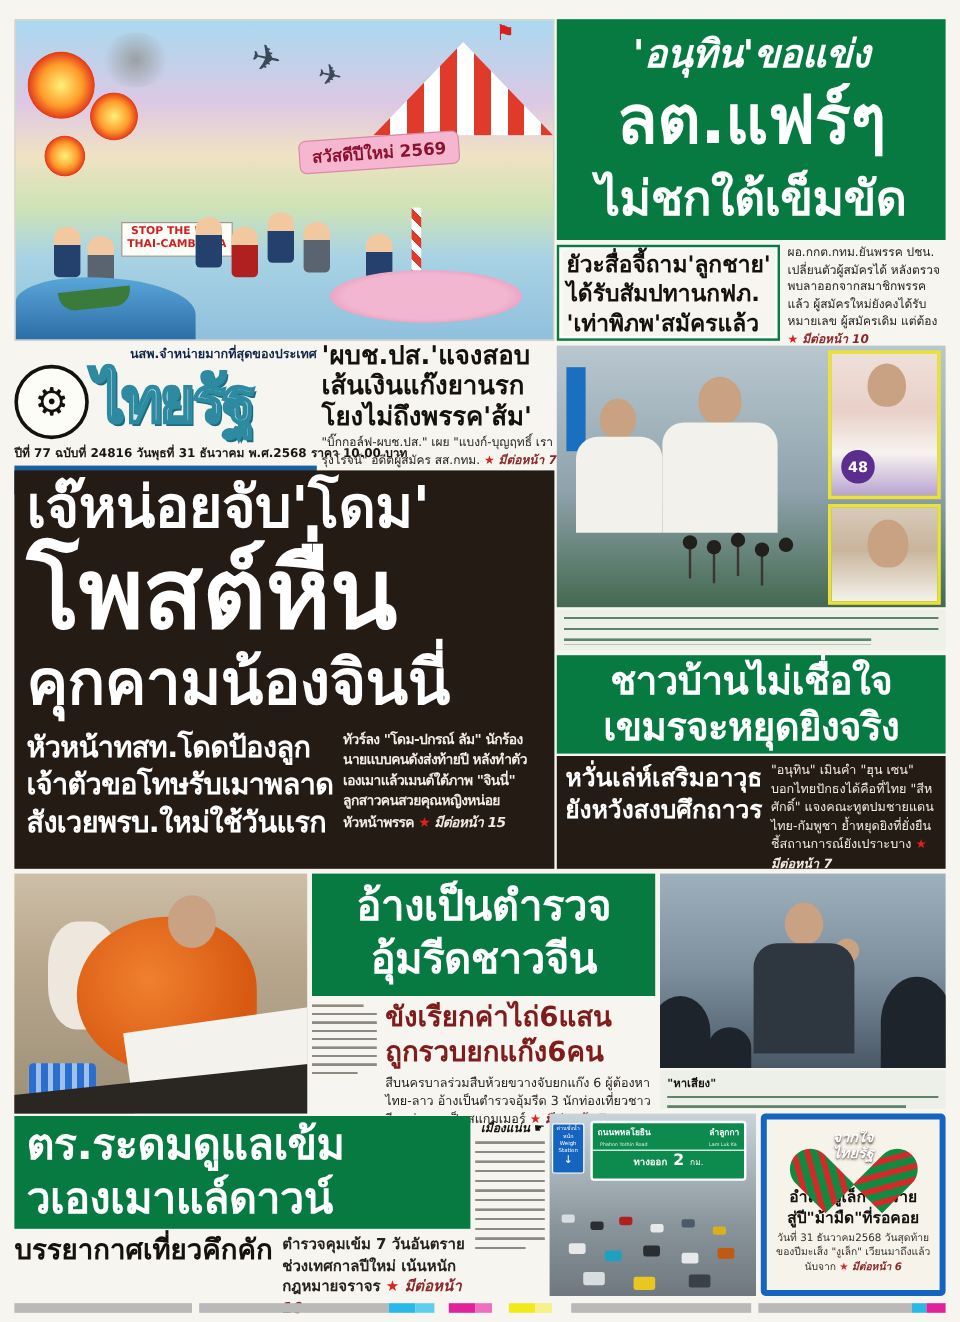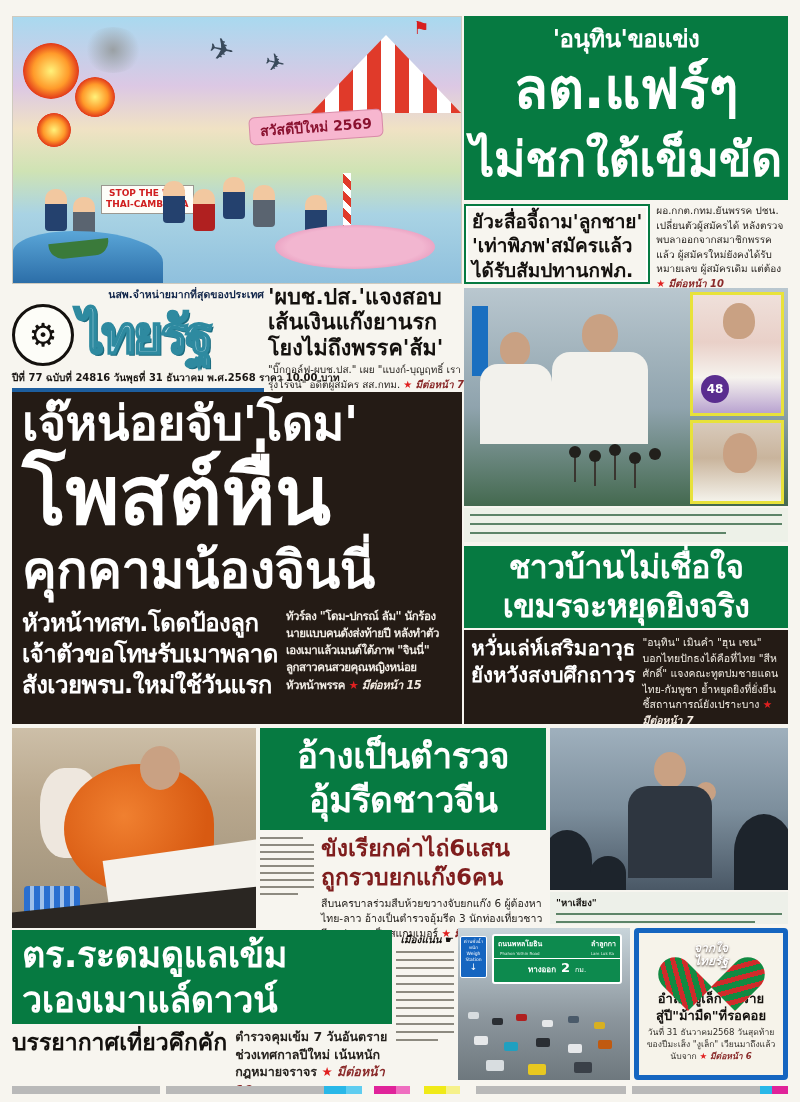--- a/index.html
+++ b/index.html
@@ -35,23 +35,23 @@
        background:linear-gradient(180deg,#f2c8a0 0 36%,#24416e 36% 100%);}
   .fig.red{background:linear-gradient(180deg,#f2c8a0 0 36%,#b02020 36% 100%);}
   .fig.gray{background:linear-gradient(180deg,#f2c8a0 0 36%,#5a6470 36% 100%);}
   .carousel{width:160px;height:44px;border-radius:50%;background:radial-gradient(ellipse,#f2b6d0 0 60%,#d87aa8 100%);}
   .pole{width:8px;height:60px;background:repeating-linear-gradient(45deg,#e03a2a 0 6px,#fff 6px 12px);}
   .flood{width:150px;height:52px;border-radius:40% 60% 0 0;background:linear-gradient(180deg,#5aa6d8,#2c6ea8);}
   .boat{width:60px;height:16px;border-radius:0 0 14px 14px;background:#3a7a3a;transform:rotate(-6deg);}
   
   .tr-green{left:464px;top:16px;width:324px;height:184px;display:flex;flex-direction:column;
             justify-content:center;gap:2px;padding:4px 0;box-sizing:border-box;}
-  .tr-green .l1{font-size:24px;}
+  .tr-green .l1{font-size:32px;font-style:italic;}
   .tr-green .l2{font-size:56px;line-height:1.05;}
-  .tr-green .l3{font-size:48px;}
+  .tr-green .l3{font-size:40px;}
   .tr-sub{left:464px;top:204px;width:324px;height:80px;display:flex;gap:6px;}
   .tr-sub .boxed{border:2px solid #067a41;box-shadow:0 0 0 2px #fff inset;padding:3px 6px;
                  font-weight:900;font-size:19px;line-height:1.28;color:#14110e;white-space:nowrap;}
   
   .masthead{left:12px;top:286px;width:252px;}
   .tagline{font-size:10.5px;font-weight:900;color:#12264a;text-align:right;}
   .logo-row{display:flex;align-items:center;gap:4px;margin-top:1px;}
   .emblem{width:56px;height:56px;border:3px solid #14110e;border-radius:50%;background:#fdfdf8;
           display:flex;align-items:center;justify-content:center;font-size:32px;color:#14110e;flex:0 0 auto;}
   .brand{font-size:52px;font-weight:900;color:#cfeaf2;-webkit-text-stroke:2px #2e8aa0;
@@ -175,22 +175,22 @@
   </div>
 
   <div class="abs greenbox disp tr-green">
     <div class="l1">'อนุทิน'ขอแข่ง</div>
     <div class="l2">ลต.แฟร์ๆ</div>
     <div class="l3">ไม่ชกใต้เข็มขัด</div>
   </div>
   <div class="abs tr-sub">
     <div class="boxed">
       <div>ยัวะสื่อจี้ถาม'ลูกชาย'</div>
+      <div>ได้รับสัมปทานกฟภ.</div>
       <div>'เท่าพิภพ'สมัครแล้ว</div>
-      <div>ได้รับสัมปทานกฟภ.</div>
     </div>
     <div class="smalltxt" style="font-size:10px;">
       <span>ผอ.กกต.กทม.ยันพรรค ปชน. เปลี่ยนตัวผู้สมัครได้ หลังตรวจ พบลาออกจากสมาชิกพรรคแล้ว ผู้สมัครใหม่ยังคงได้รับหมายเลข ผู้สมัครเดิม แต่ต้อง</span>
       <span class="star">★</span>
       <span class="cont">มีต่อหน้า 10</span>
     </div>
   </div>
 
   <div class="abs masthead">
     <div class="tagline">นสพ.จำหน่ายมากที่สุดของประเทศ</div>

